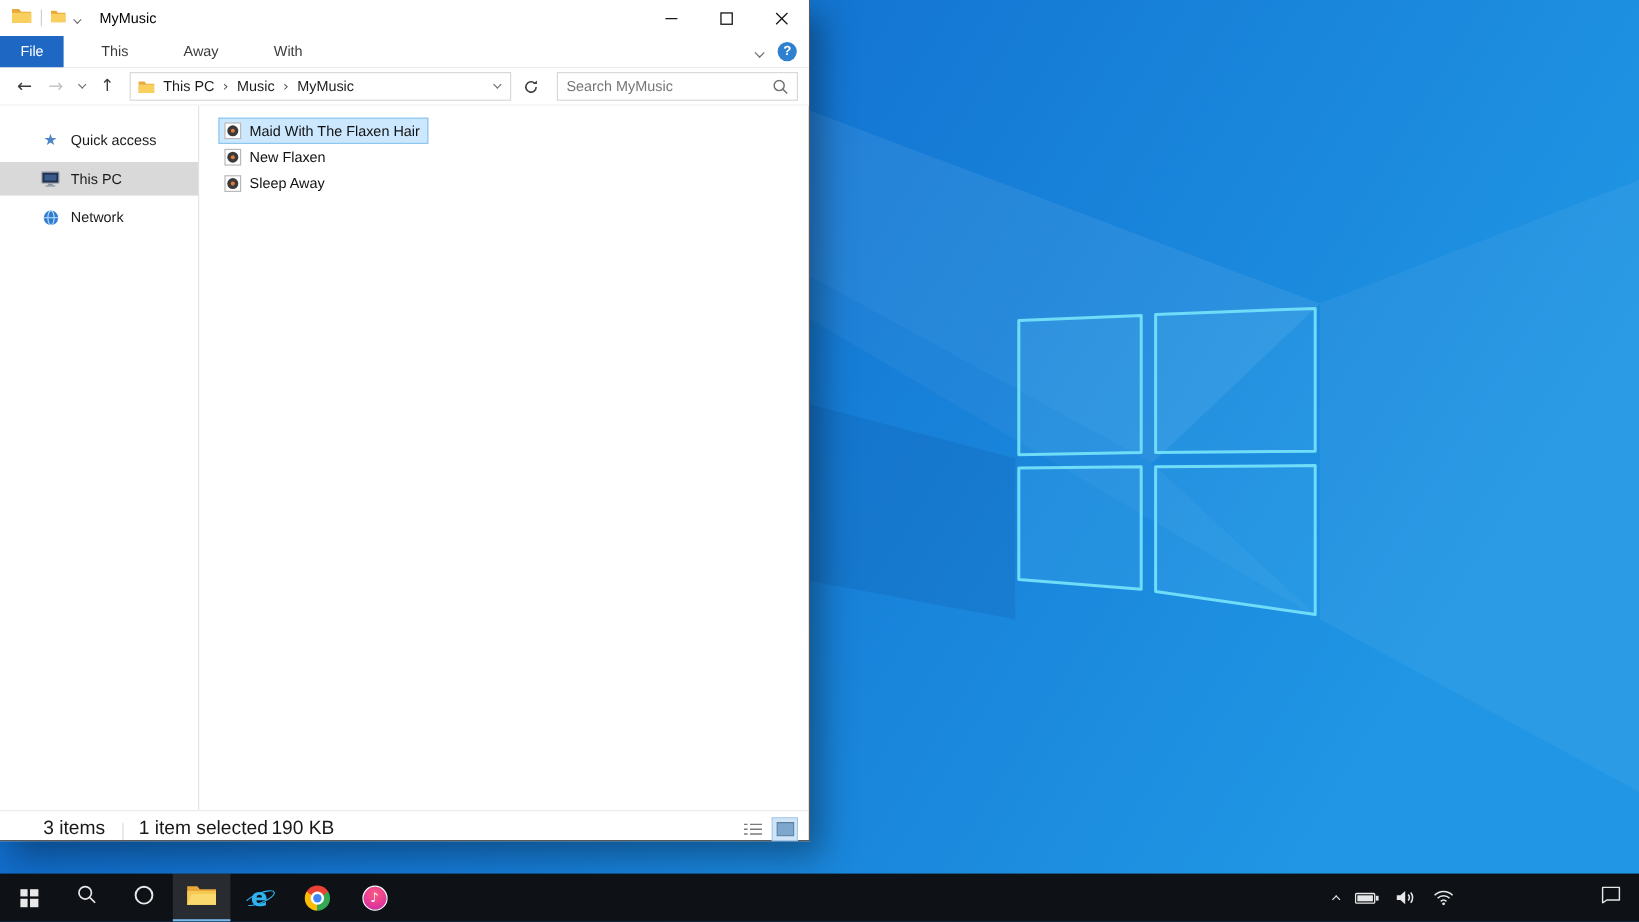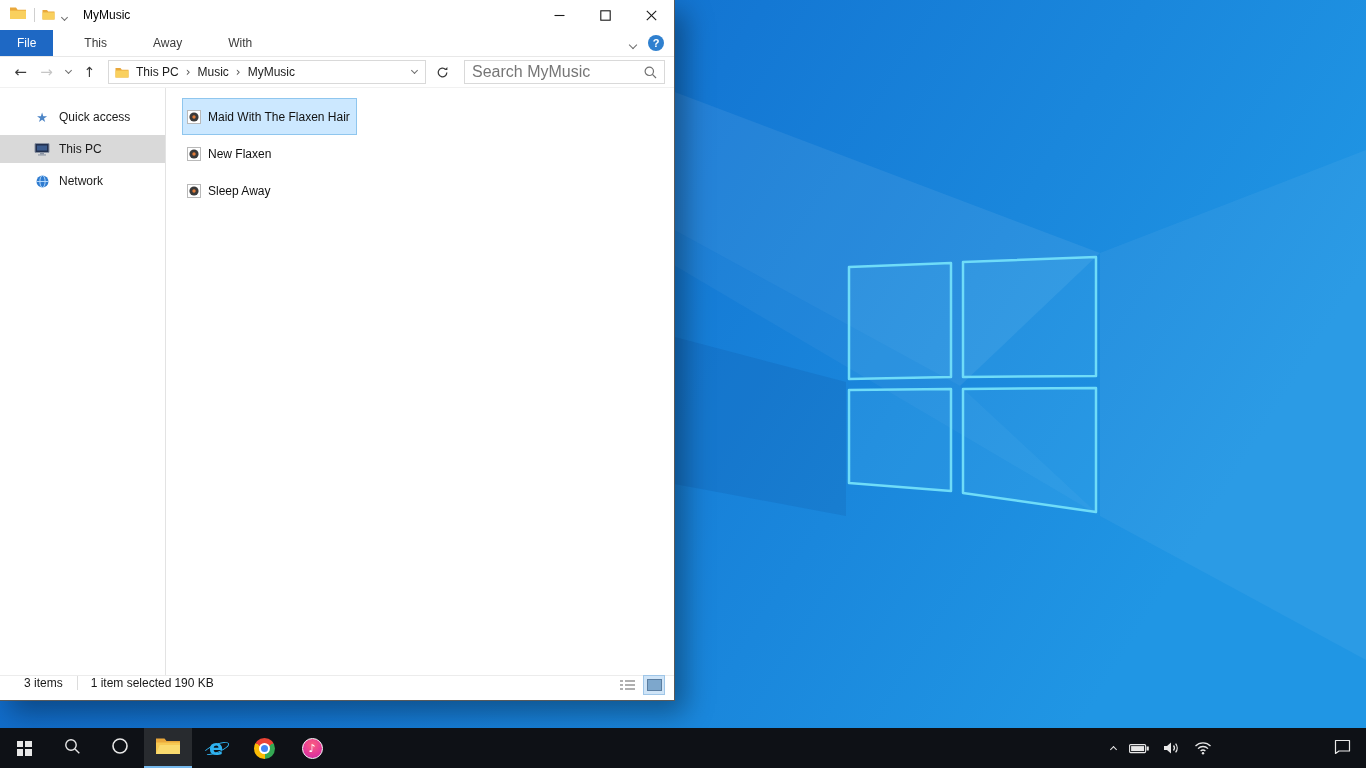--- a/index.html
+++ b/index.html
@@ -35,37 +35,37 @@
   .glyph { font-family:"DejaVu Sans",sans-serif; }
   .nav { width:23px; text-align:center; font-size:15px; color:#3b3b3b; display:flex; align-items:center; justify-content:center; }
   .nav.disabled { color:#c6c6c6; }
   .nav.narrow { width:14px; }
   .address-box { flex:1; height:24px; border:1px solid #d9d9d9; background:#fff; display:flex; align-items:center; margin-left:4px; min-width:0; }
   .crumb { font-size:12px; color:#1c1c1c; padding:0 5px; white-space:nowrap; }
   .crumb-sep { font-size:12px; color:#555; padding:0 2px; font-family:"DejaVu Sans",sans-serif; }
   .addr-caret { margin-left:auto; width:22px; display:flex; align-items:center; justify-content:center; height:100%; }
   .refresh { width:26px; }
   .search-box { width:201px; height:24px; border:1px solid #d9d9d9; background:#fff; display:flex; align-items:center; margin-left:6px; flex:0 0 auto; }
-  .search-box input { border:none; outline:none; flex:1; min-width:0; font-size:16px; padding:0 7px; color:#333; font-family:"Liberation Sans",sans-serif; }
+  .search-box input { border:none; outline:none; flex:1; min-width:0; font-size:12px; padding:0 7px; color:#333; font-family:"Liberation Sans",sans-serif; }
   .search-box input::placeholder { color:#767676; }
   .search-box .icon { margin-right:7px; display:flex; }
 
   .window-body { flex:1; display:flex; min-height:0; }
   .sidebar { width:166px; flex:0 0 auto; border-right:1px solid #e3e3e3; padding-top:15px; }
   .side-item { height:28px; display:flex; align-items:center; gap:9px; padding-left:34px; font-size:12px; color:#1a1a1a; margin-bottom:4px; }
   .side-item.selected { background:#d9d9d9; }
   .side-item .icon { width:16px; display:flex; justify-content:center; }
   .star { color:#4d85c6; font-size:13px; }
 
   .filelist { flex:1; padding:10px 0 0 16px; }
-  .file-row { display:flex; align-items:center; gap:6px; height:37px; padding:0 6px 0 3px; width:fit-content; font-size:12px; color:#111; border:1px solid transparent; }
+  .file-row { display:flex; align-items:center; gap:6px; height:22px; padding:0 6px 0 3px; width:fit-content; font-size:12px; color:#111; border:1px solid transparent; }
   .file-row.selected { background:#cce8ff; border-color:#8fc6ee; }
   .file-row .icon { display:flex; }
 
-  .statusbar { height:25px; border-top:1px solid #ececec; display:flex; align-items:flex-start; font-size:12px; color:#191919; padding-left:24px; flex:0 0 auto; }
+  .statusbar { height:25px; border-top:1px solid #ececec; display:flex; align-items:flex-end; font-size:16px; color:#191919; padding-left:36px; flex:0 0 auto; }
   .status-sep { width:1px; height:14px; background:#dcdcdc; margin:0 13px 0 14px; }
   .status-size { margin-left:3px; }
   .view-btns { margin-left:auto; display:flex; align-items:center; gap:7px; padding-right:10px; }
   .view-btn { display:flex; align-items:center; justify-content:center; width:20px; height:18px; }
   .view-btn.active { background:#cfe4f7; outline:1px solid #9fc6e8; }
 
   
   .taskbar { position:absolute; left:0; bottom:0; width:1366px; height:40px; background:#0e1116; z-index:30;
              display:flex; align-items:stretch; }
   .tb-btn { width:48px; display:flex; align-items:center; justify-content:center; position:relative; flex:0 0 auto; }

